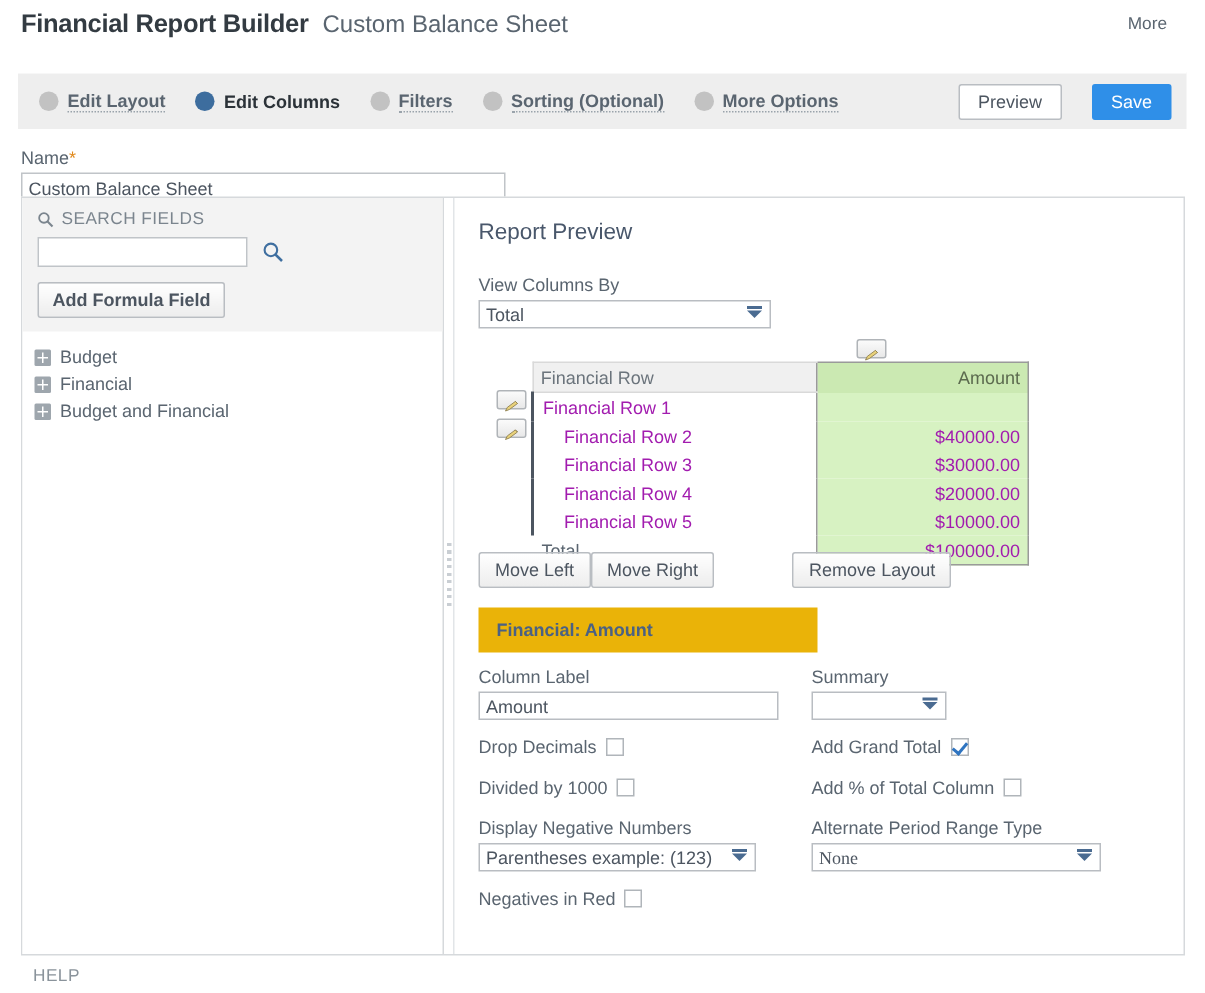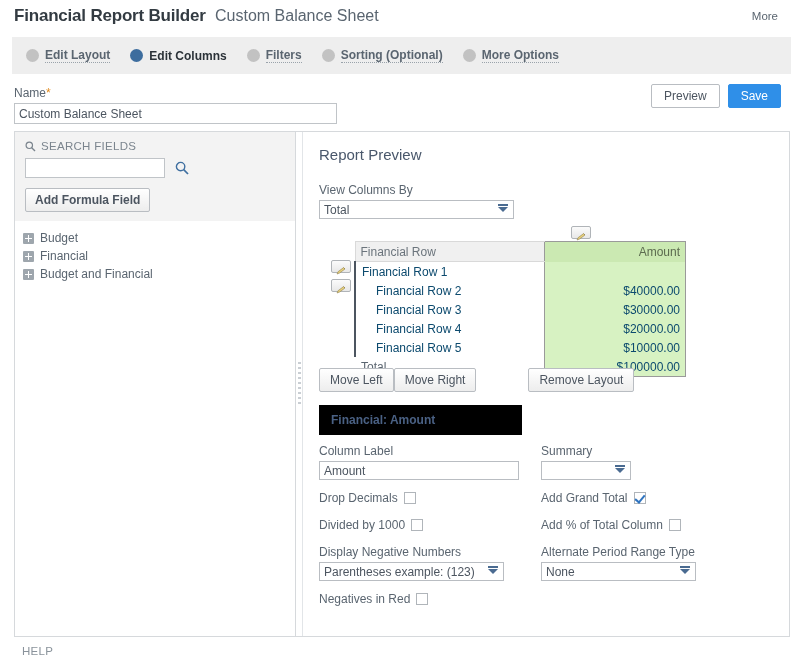--- a/index.html
+++ b/index.html
@@ -13,21 +13,21 @@
     font-family: "Liberation Sans", sans-serif;
     font-size: 12px;
     color: #5a6570;
     overflow: hidden;
     position: relative;
   }
 
   
   .app-header {
     position: relative;
-    height: 36px;
+    height: 48px;
     padding: 6px 0 0 14px;
     box-sizing: border-box;
   }
   .app-title {
     font-size: 17px;
     font-weight: bold;
     color: #333b42;
     letter-spacing: -0.2px;
     display: inline-block;
     vertical-align: baseline;
@@ -86,22 +86,21 @@
   }
   .step.active .step-label {
     color: #2b3238;
     border-bottom: none;
   }
   .step-actions {
     position: absolute;
     right: 10px;
     top: 7px;
     display: flex;
-    gap: 8px;
-    margin-top: 40px;
+    gap: 20px;
   }
   .btn {
     font-family: "Liberation Sans", sans-serif;
     font-size: 12px;
     color: #4c5560;
     background: #ffffff;
     border: 1px solid #b9bdc2;
     border-radius: 2px;
     padding: 4px 12px;
     cursor: pointer;
@@ -347,21 +346,21 @@
     top: 15px;
     width: 332px;
     border-collapse: collapse;
     font-size: 12px;
   }
   .ptable td, .ptable th {
     padding: 0 5px;
     height: 19px;
     font-weight: normal;
     text-align: left;
-    color: #0c4a6e;
+    color: #a21caf;
     white-space: nowrap;
   }
   .ptable .hdr-row th:first-child {
     background: #f0f0f0;
     border-bottom: 1px solid #d9d9d9;
     border-left: 1px solid #d9d9d9;
     border-top: 1px solid #d9d9d9;
     color: #6b747c;
   }
   .amt-col {
@@ -410,23 +409,23 @@
     padding: 4px 10px;
     cursor: pointer;
   }
   .action-btn.spaced { margin-left: 52px; }
 
   
   .section-bar {
     position: absolute;
     left: 15px;
     top: 273px;
-    width: 203px;
+    width: 226px;
     height: 30px;
-    background: #000000;
+    background: #eab308;
     display: flex;
     align-items: center;
     padding-left: 12px;
     box-sizing: border-box;
     font-size: 12px;
     font-weight: bold;
     color: #4a6184;
   }
   .settings-grid {
     position: absolute;
@@ -444,21 +443,21 @@
     border: 1px solid #b9bdc2;
     background: #fff;
     font-family: "Liberation Sans", sans-serif;
     font-size: 12px;
     color: #4c5560;
     padding: 2px 4px;
     outline: none;
   }
   .sel-summary { width: 90px; }
   .sel-neg { width: 185px; }
-  .sel-alt { width: 155px; }
+  .sel-alt { width: 193px; font-family: Liberation Serif, serif; }
   .cb-row {
     display: flex;
     align-items: center;
     font-size: 12px;
     color: #5a6570;
     margin-bottom: 13px;
     height: 14px;
   }
   .cbx {
     width: 12px;

